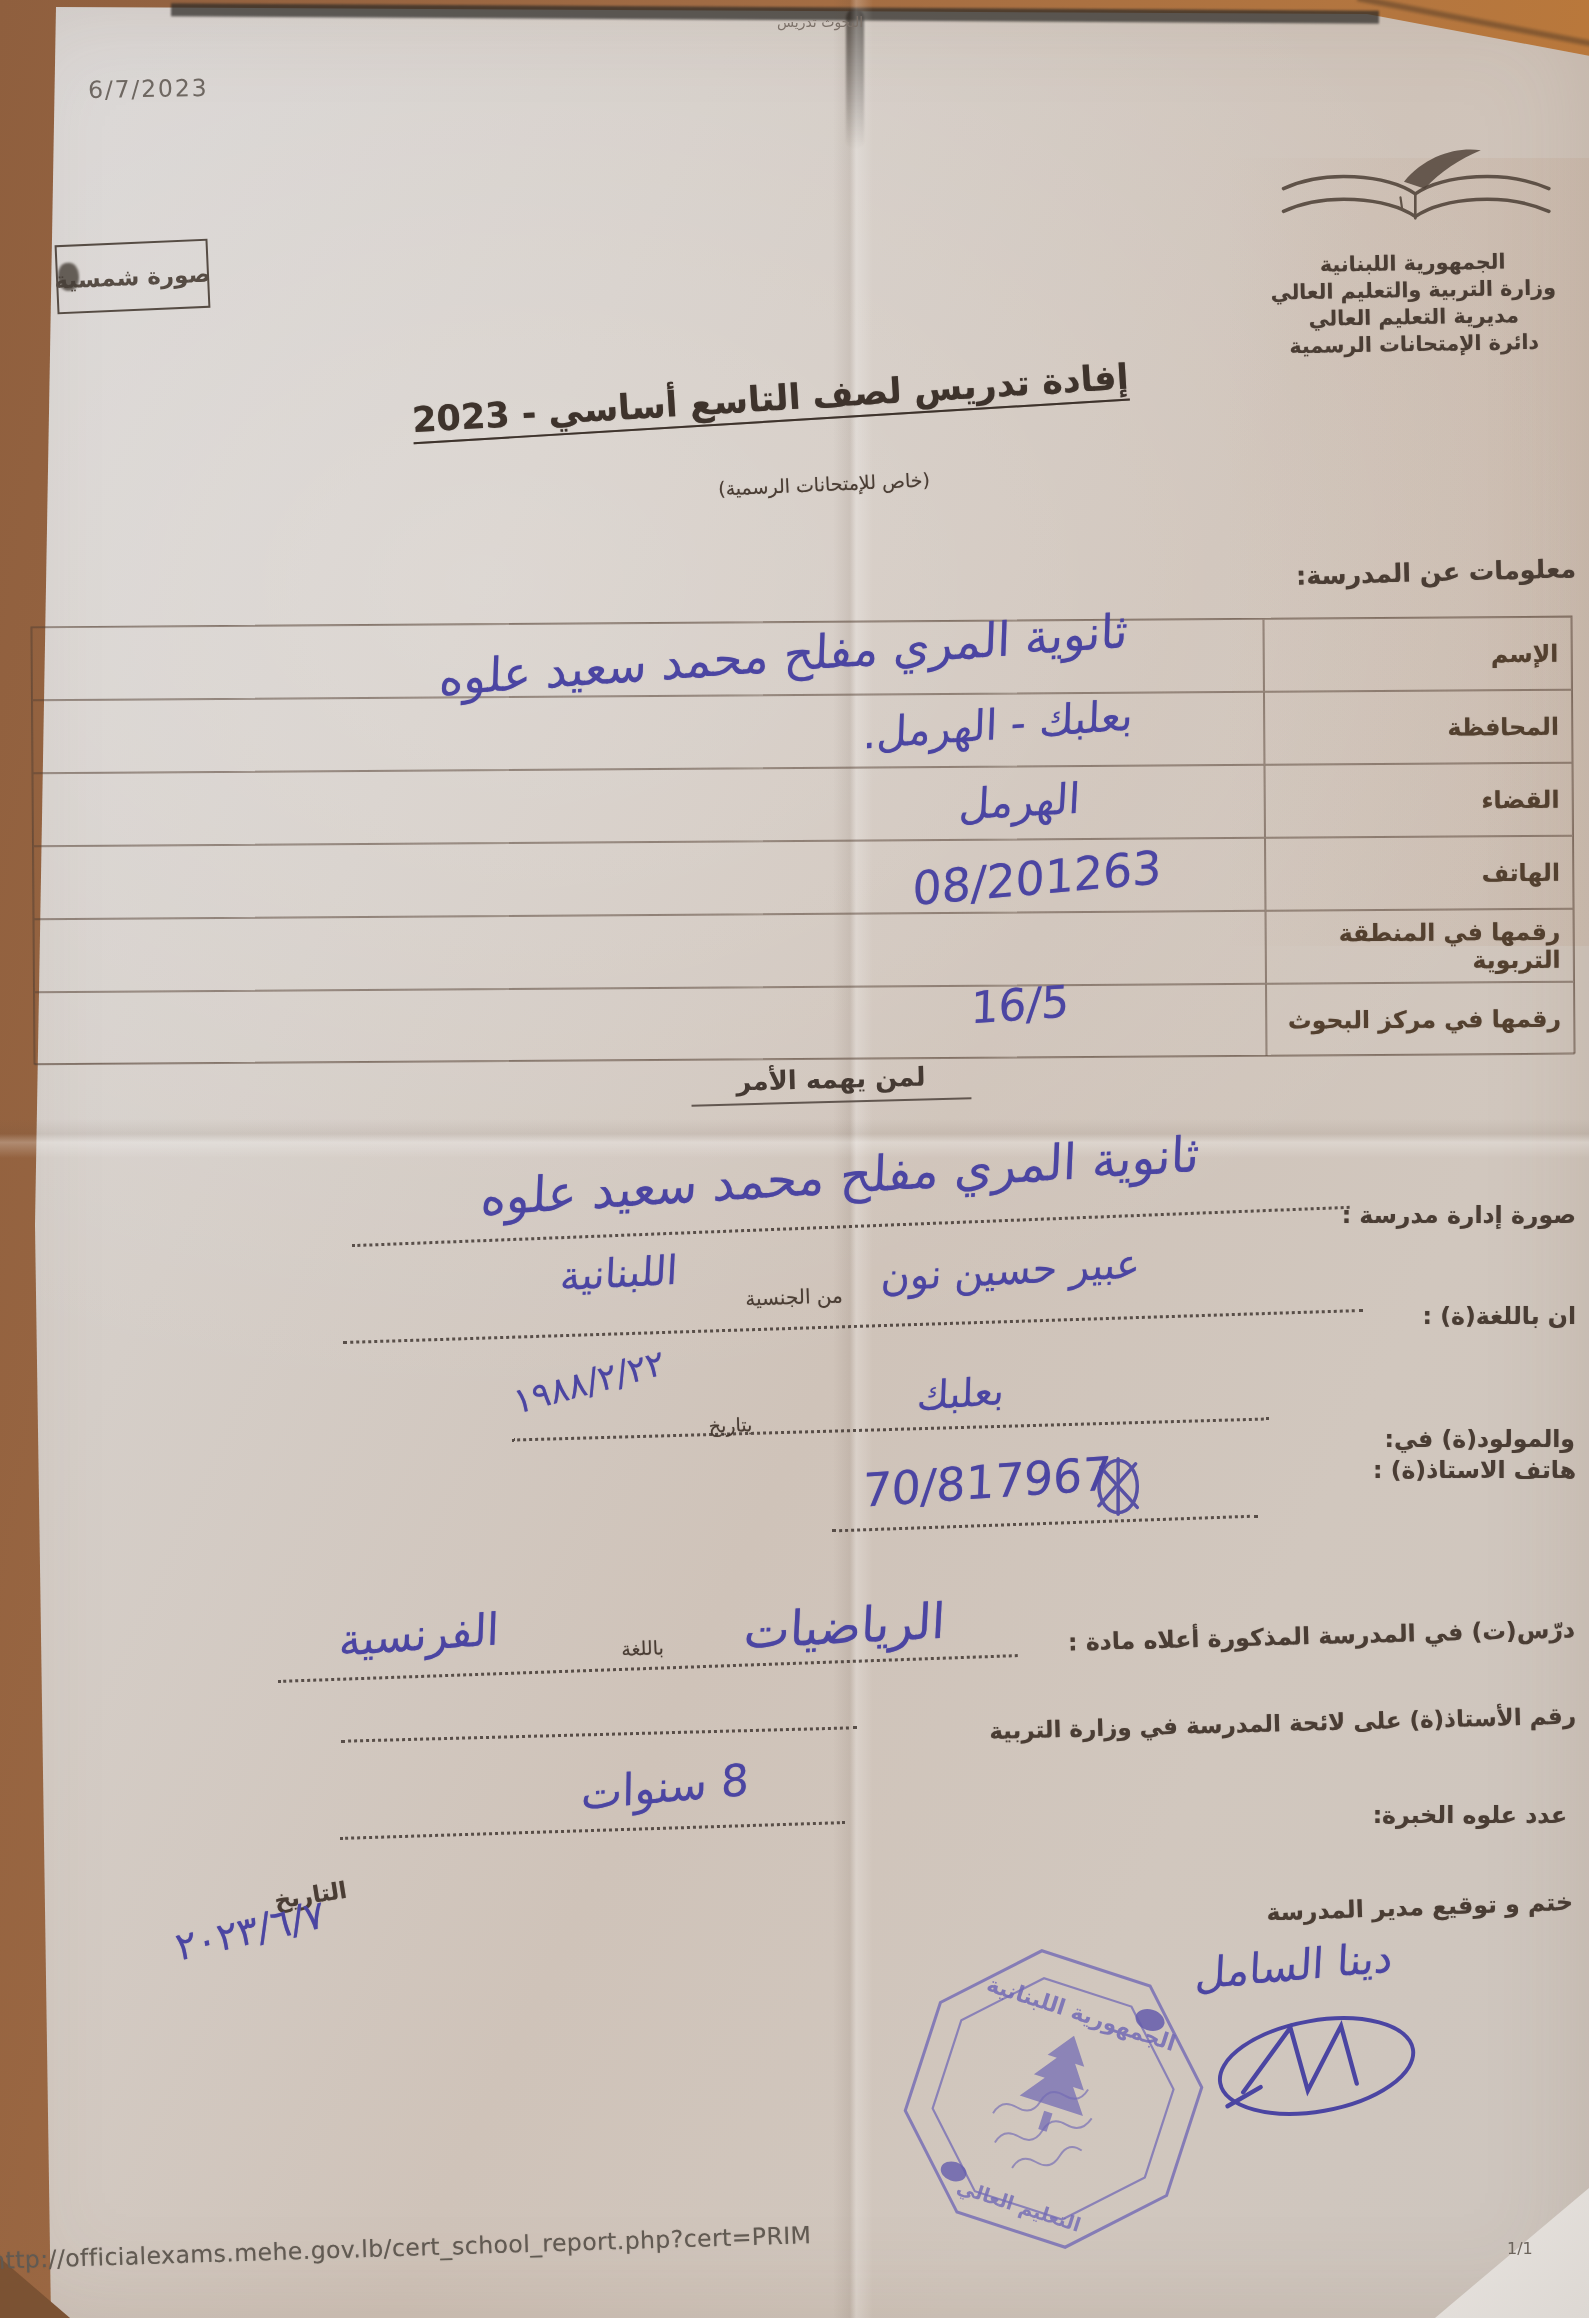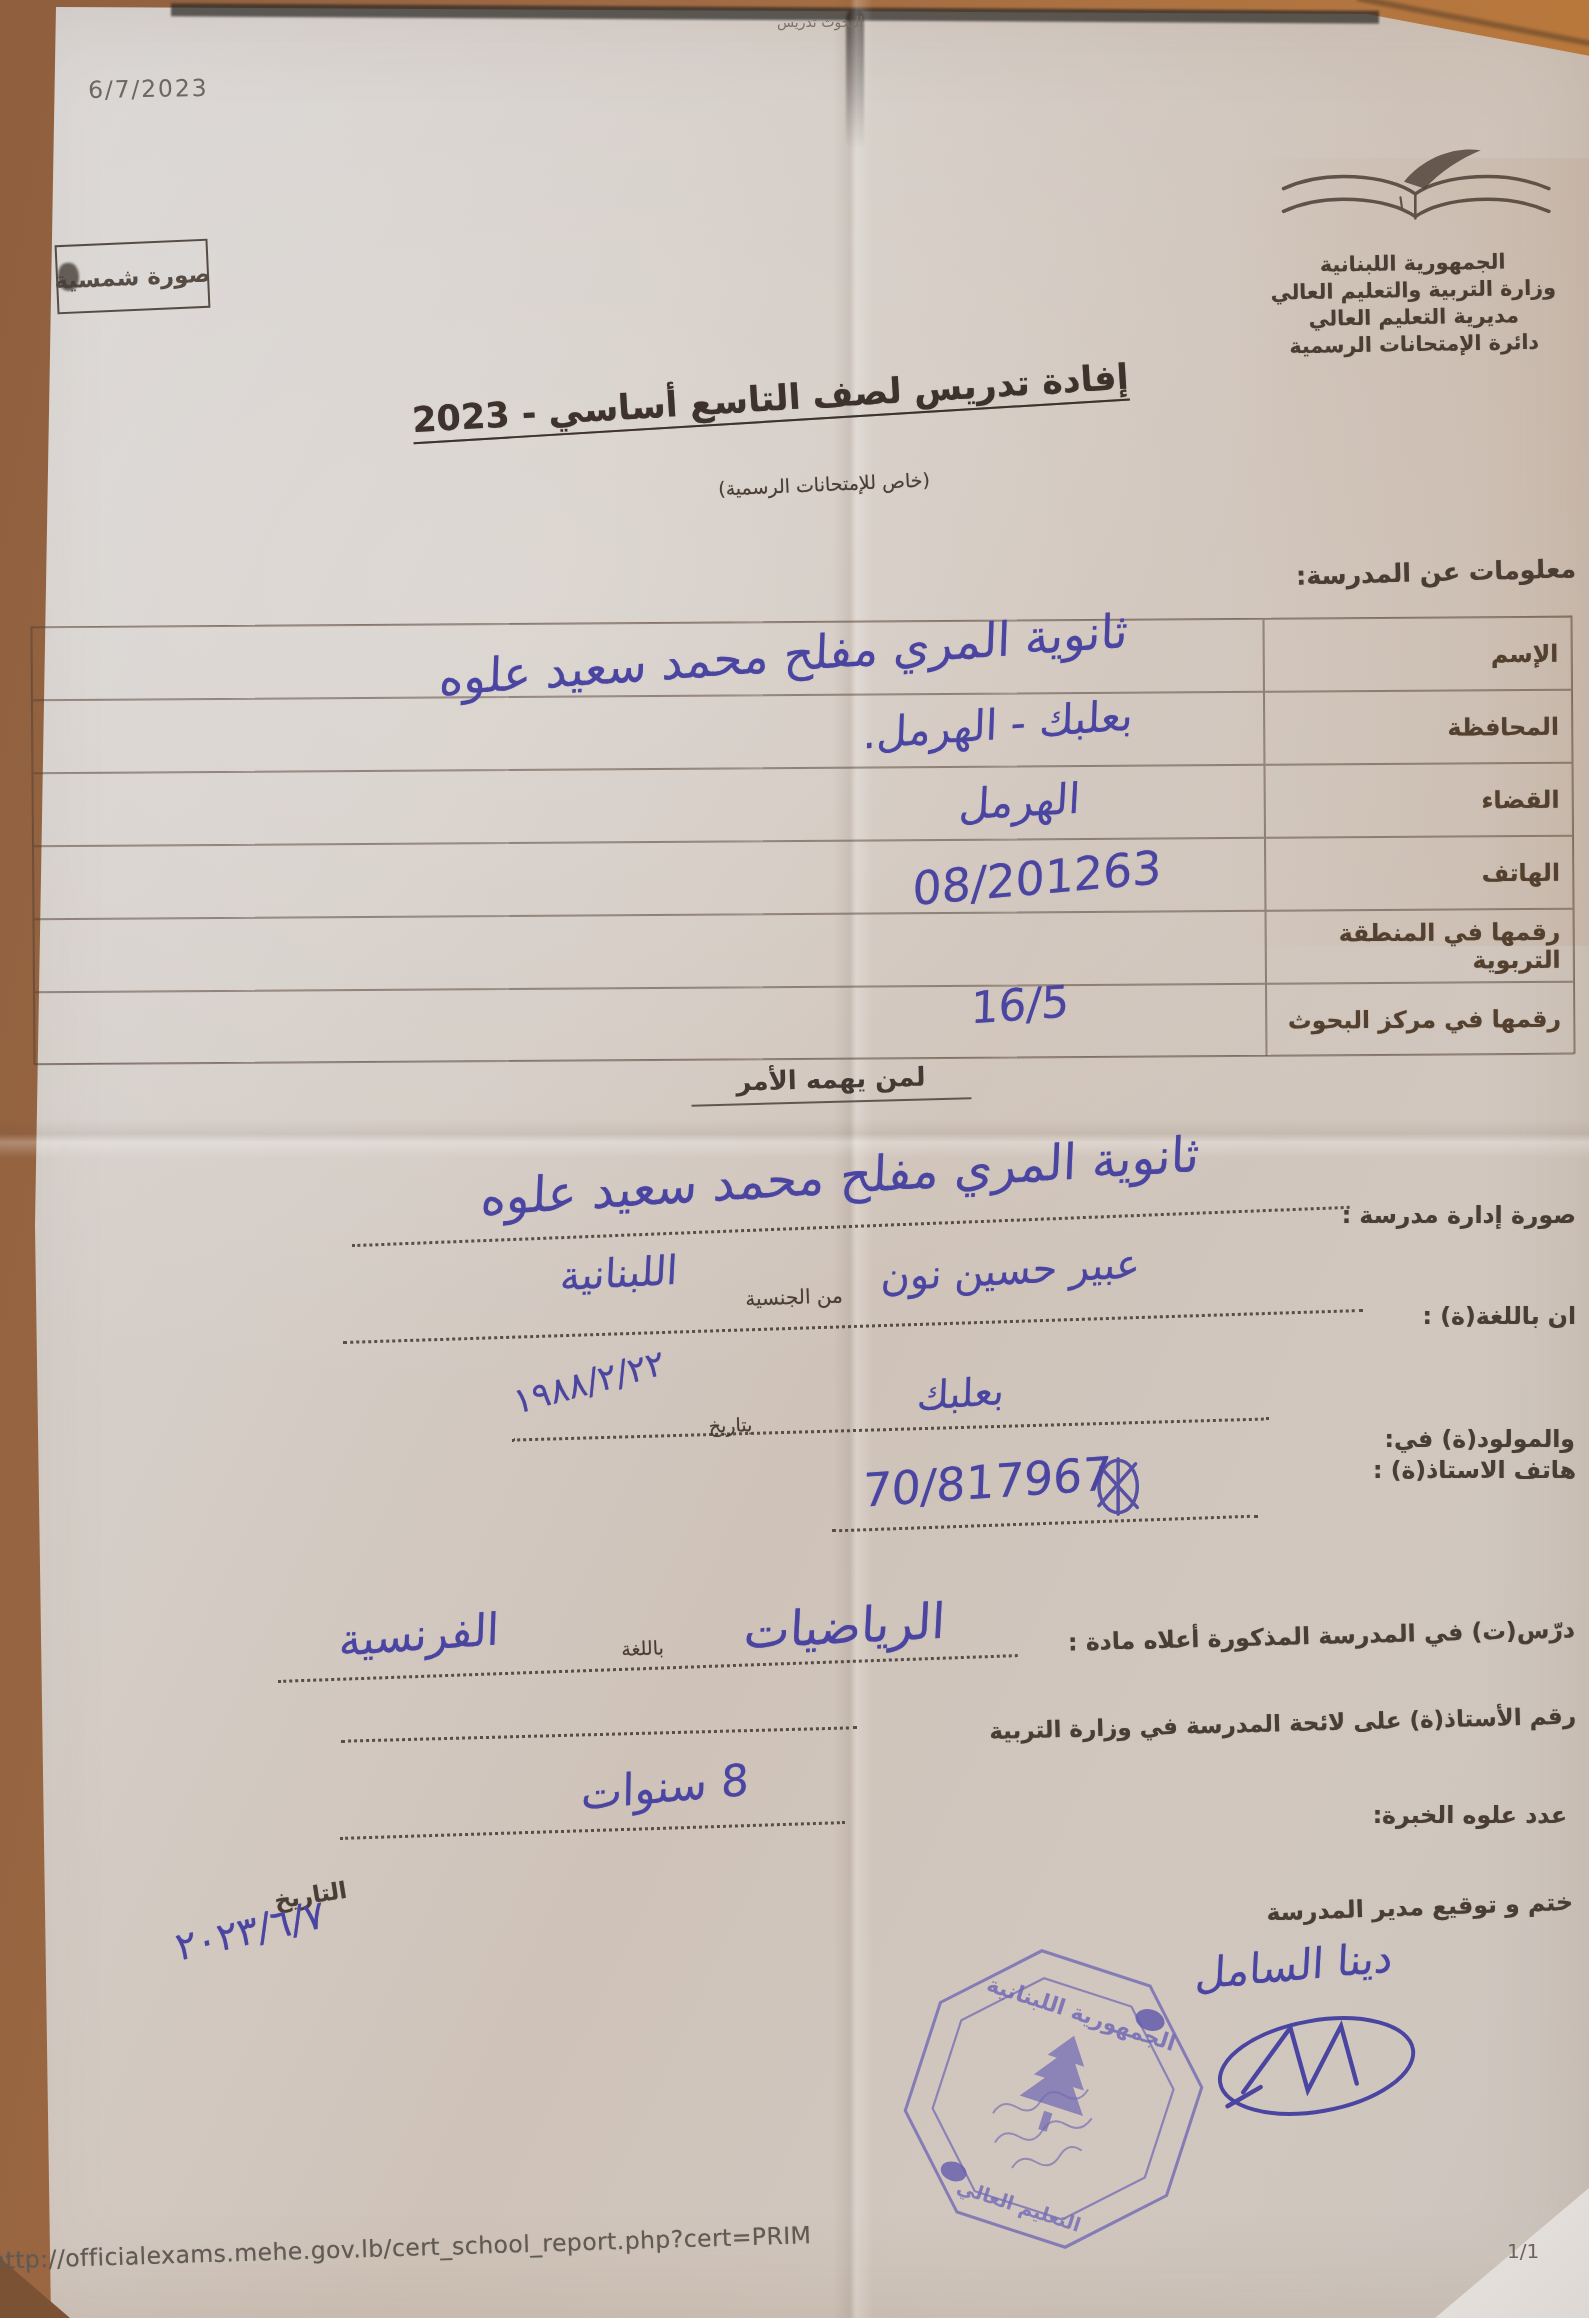--- a/index.html
+++ b/index.html
@@ -36,21 +36,21 @@
     clip-path:polygon(0 0,100% 100%,0 100%);background:#7b5233;}
 
   
   .ink{color:#4a3d34;text-shadow:0 0 0.9px rgba(74,61,52,.45);}
   .faded{color:#6e6761;}
   .abs{position:absolute;white-space:nowrap;}
   .rtl{direction:rtl;unicode-bidi:isolate;}
 
   #scan-date{left:88px;top:75px;font-size:23.6px;letter-spacing:1.8px;transform:rotate(-1deg);}
   #corner-tag{left:777px;top:14px;font-size:14px;color:#7c7169;}
-  #page-ind{left:1507px;top:2239px;font-size:20px;color:#6c645c;}
+  #page-ind{left:1507px;top:2239px;font-size:16px;color:#6c645c;}
   #footer-url{left:-10.5px;top:2234px;font-size:23.6px;color:#615a52;transform:rotate(-1.8deg);
     letter-spacing:0.4px;text-shadow:0 0 0.9px rgba(97,90,82,.5);}
 
   
   #photo-box{left:56px;top:242px;width:149px;height:65px;border:2.6px solid #564c44;
     transform:rotate(-2.5deg);display:flex;align-items:center;justify-content:center;
     color:#564c44;font-size:23px;font-weight:700;}
   #photo-box .blot{position:absolute;left:0px;top:15.8px;width:21px;height:28px;
     background:rgba(70,62,55,.8);border-radius:45%;filter:blur(1.3px);}
 

